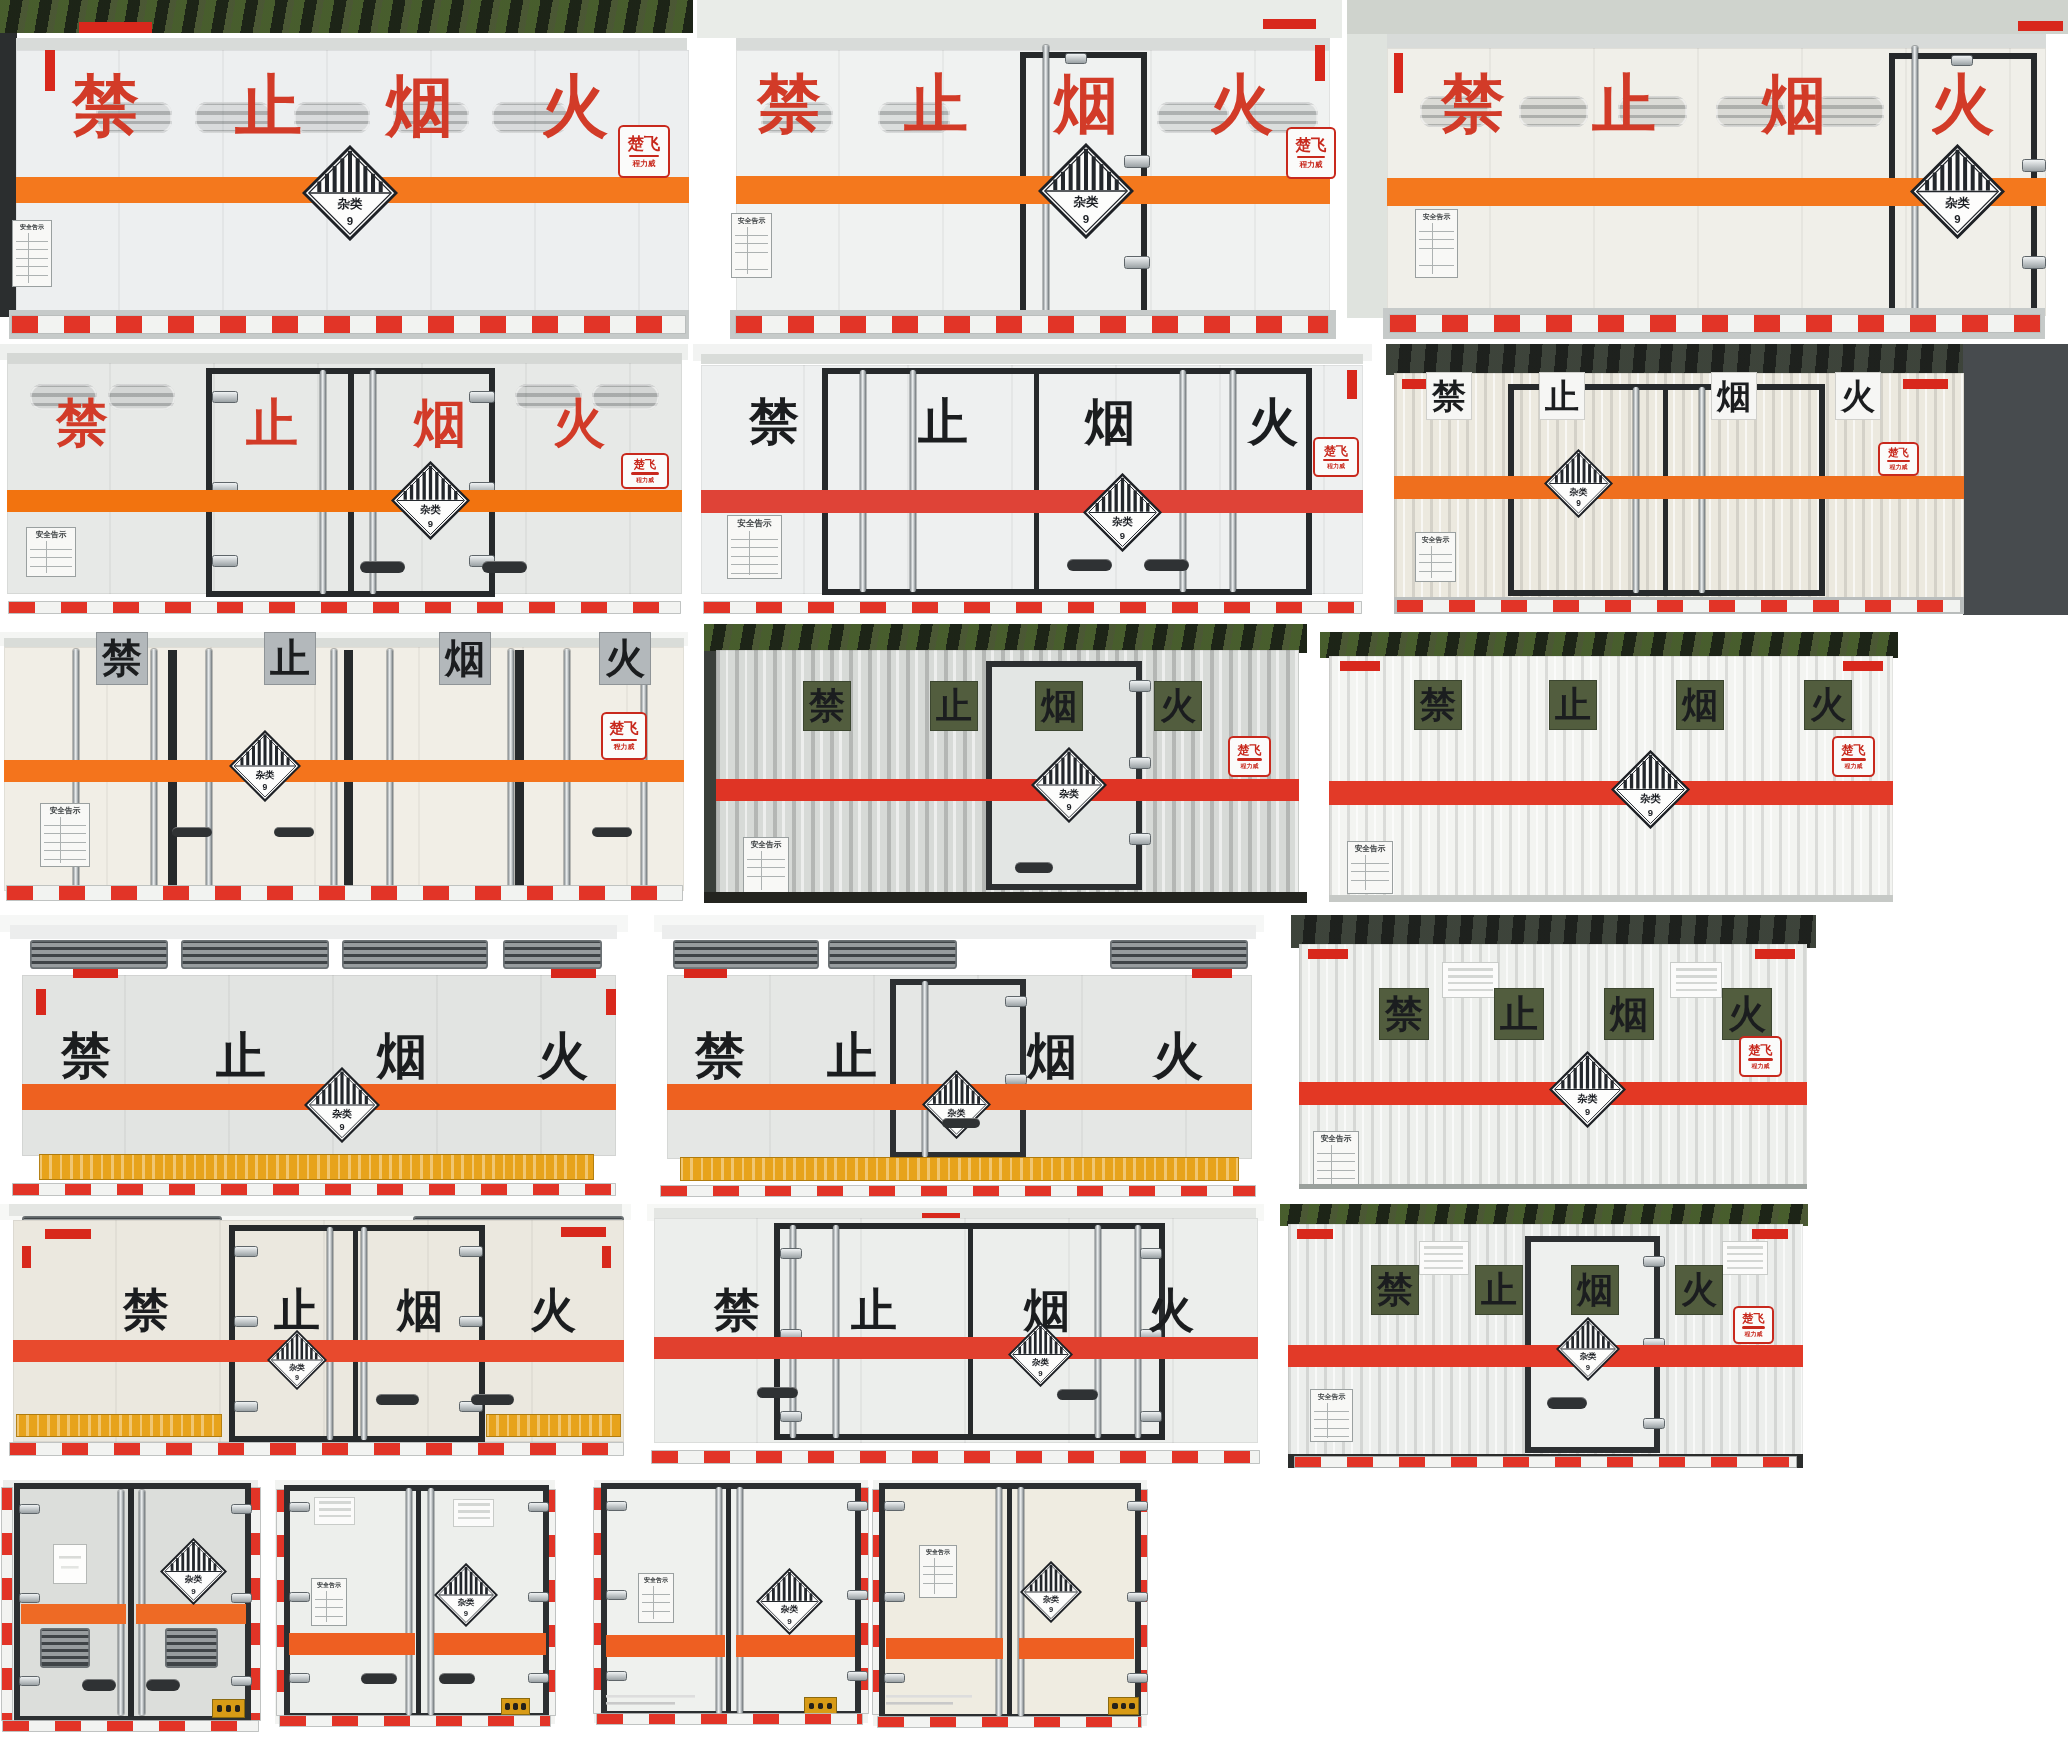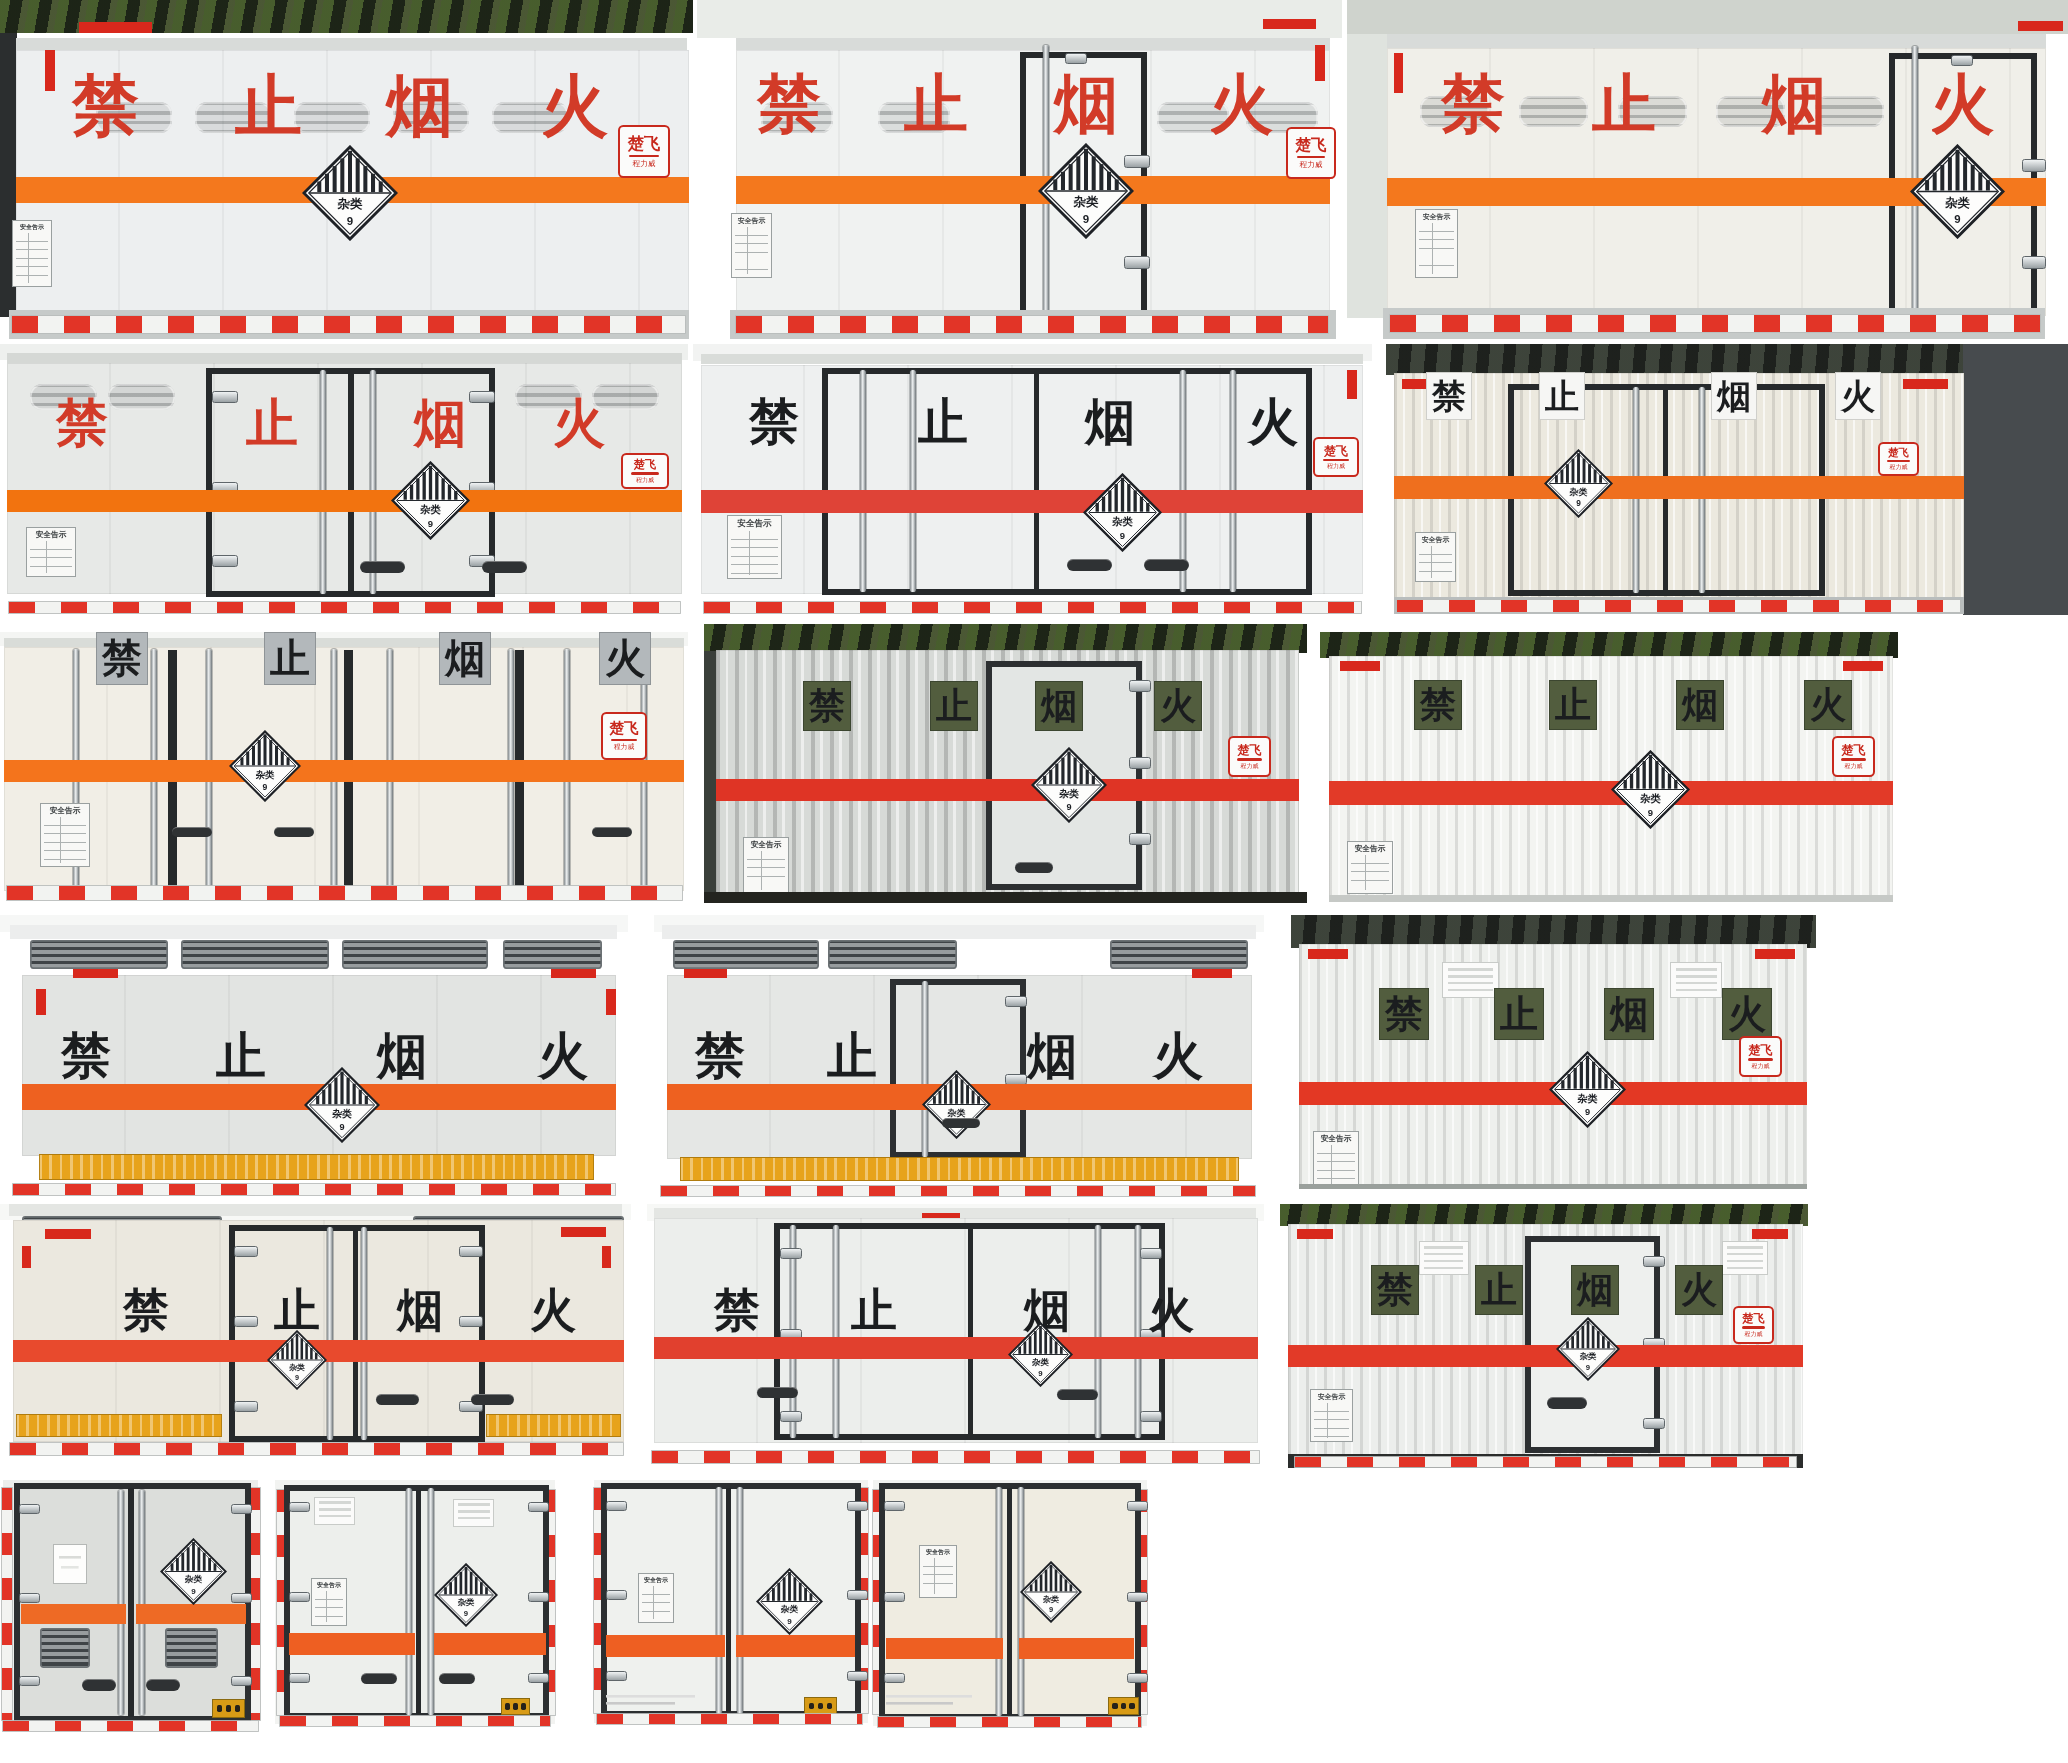--- a/index.html
+++ b/index.html
@@ -31,21 +31,21 @@
   .mark{background:#d8281c;}
   .ch{font-weight:900;line-height:1.02;text-align:center;}
   .patch{display:flex;align-items:center;justify-content:center;box-sizing:border-box;}
   .patch-green{background:#525d3e;border:0.9px solid #3c4630;}
   .patch-silver{background:#b3b8bb;border:0.9px solid #8f9497;}
   .patch-white{background:#f6f6f4;border:0.9px solid #cfcfcb;}
   .badge{background:#fbfbfa;border:2.6px solid #c8291d;border-radius:5.2px;box-sizing:border-box;
     display:flex;flex-direction:column;align-items:center;justify-content:center;gap:6%;}
   .badge .b1{color:#c8291d;font-weight:900;line-height:1;}
   .badge .bsw{width:62%;height:2.6px;background:#c8291d;border-radius:1.7px;}
-  .badge .b2{color:#c8291d;font-weight:400;line-height:1;}
+  .badge .b2{color:#c8291d;font-weight:700;line-height:1;}
   .plate{background:#f8f8f6;border:0.9px solid #9aa0a0;box-sizing:border-box;display:flex;flex-direction:column;}
   .plate .pt{text-align:center;color:#3c4042;font-weight:700;padding-top:1.7px;white-space:nowrap;overflow:hidden;}
   .plate .pr{flex:1;margin:1.7px 2.6px 2.6px 2.6px;position:relative;
     background-image:repeating-linear-gradient(180deg, transparent 0 7.7px, #adb2b2 7.7px 8.6px);}
   .plate .pv{position:absolute;left:38%;top:0;bottom:0;width:0.9px;background:#adb2b2;}
   .blank{background:#fdfdfc;border:0.9px solid #b5b8b6;box-sizing:border-box;
     background-image:linear-gradient(#d9dbd8,#d9dbd8),linear-gradient(#e3e5e2,#e3e5e2);
     background-size:70% 2.6px,55% 2.6px;background-position:50% 30%,50% 60%;background-repeat:no-repeat;}
   .yellow{background:#d89b16;border:0.9px solid #8a6a10;box-sizing:border-box;display:flex;align-items:center;justify-content:space-evenly;}
   .yellow span{width:5.2px;height:6.9px;background:#26221a;border-radius:1.7px;display:block;}

